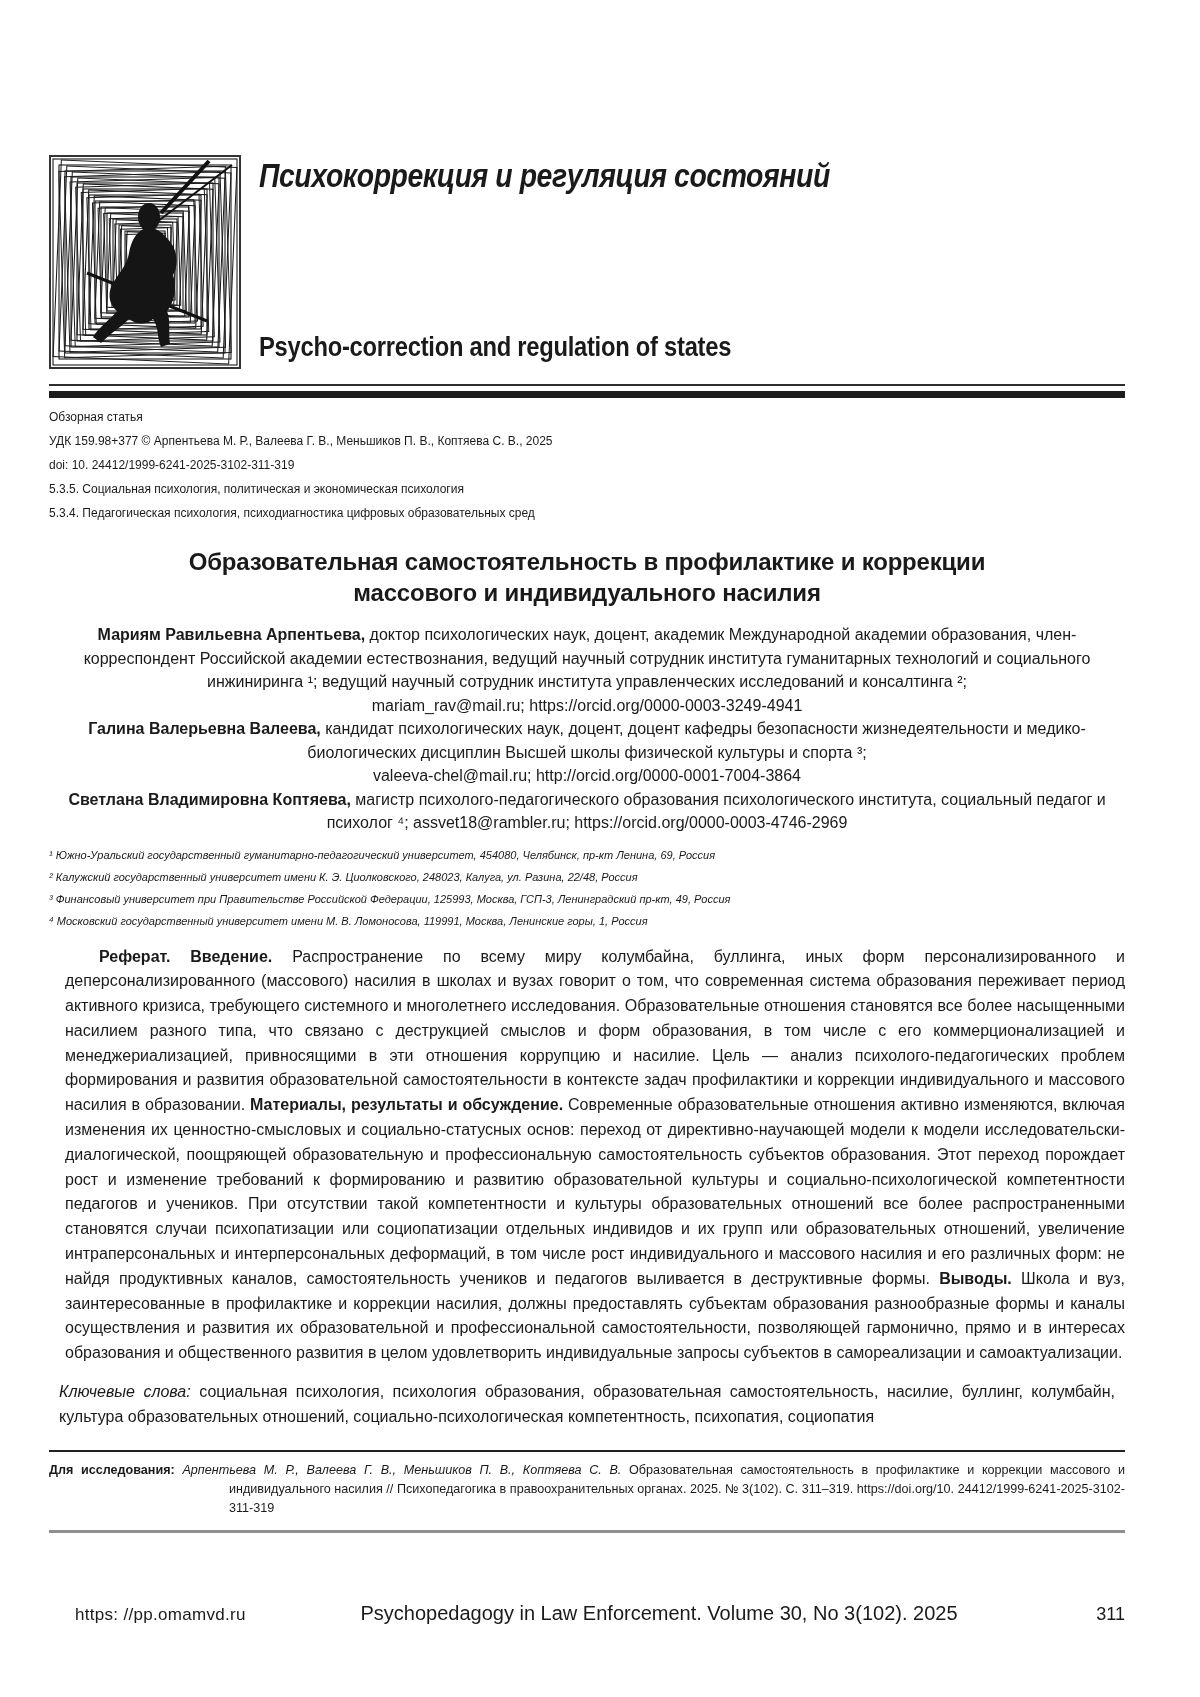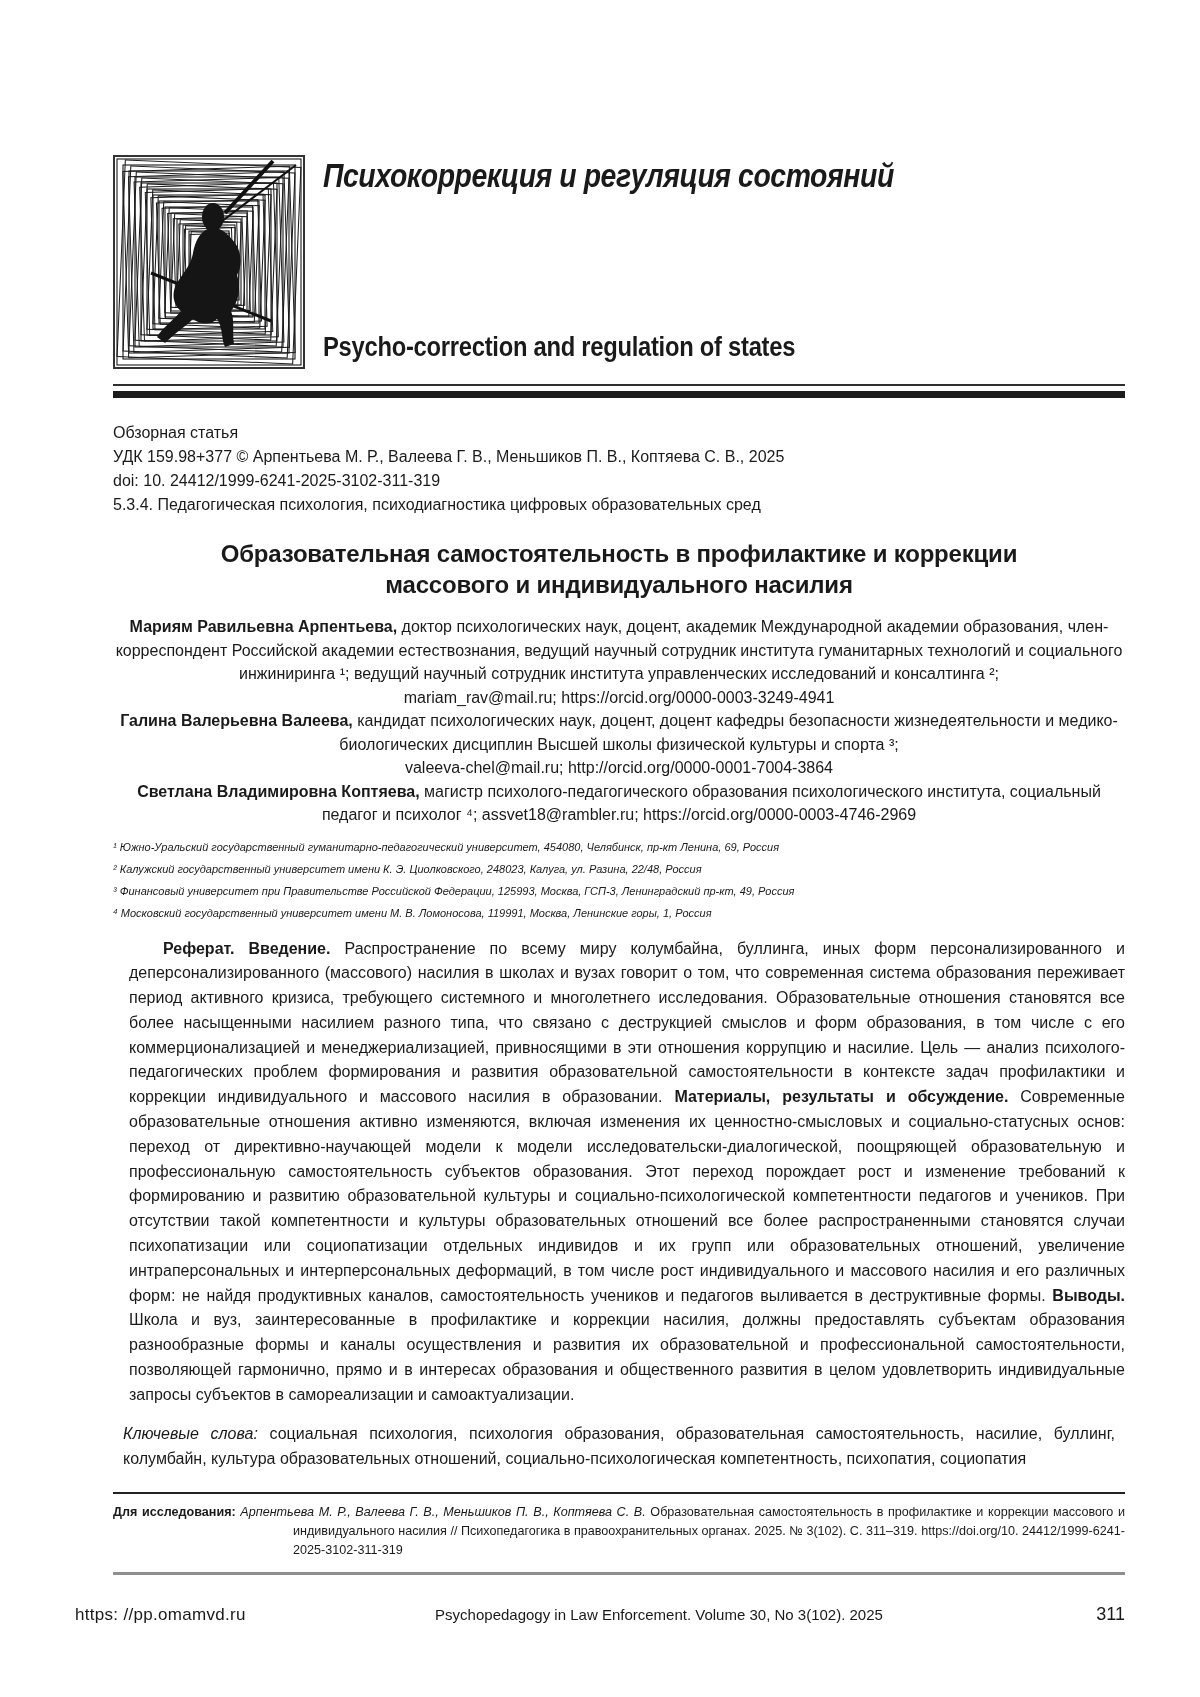--- a/index.html
+++ b/index.html
@@ -4,21 +4,21 @@
 <style>
   html,body{margin:0;padding:0;background:#ffffff;}
   body{
     width:1200px;height:1697px;
     font-family:"Liberation Sans","DejaVu Sans",sans-serif;
     color:#1a1a1a;
     -webkit-font-smoothing:antialiased;
   }
   .page{
     position:relative;width:1200px;height:1697px;
-    padding:155px 75px 0 113px;box-sizing:border-box;overflow:hidden;
+    padding:155px 75px 0 49px;box-sizing:border-box;overflow:hidden;
   }
   
   .masthead{display:flex;gap:18px;}
   .logo-box{width:192px;height:214px;flex:none;}
   .masthead-titles{
     display:flex;flex-direction:column;justify-content:space-between;
     padding:2px 0 6px 0;flex:1;
   }
   .rubric-ru{
     font-size:33px;font-weight:bold;font-style:italic;letter-spacing:-0.5px;
@@ -26,21 +26,21 @@
   }
   .rubric-en{
     font-size:27px;font-weight:bold;letter-spacing:-0.3px;
     transform:scaleX(.88);transform-origin:left center;white-space:nowrap;
   }
   
   .double-rule{margin-top:15px;}
   .double-rule .thin{height:2px;background:#2e2e2e;margin-bottom:5px;}
   .double-rule .thick{height:7px;background:#1c1c1c;}
   
-  .meta{margin-top:23px;font-size:16px;line-height:24px;}
+  .meta{margin-top:7px;font-size:12px;line-height:24px;}
   .meta p{margin:0;}
   
   .article-title{
     margin:21px auto 0 auto;max-width:920px;
     text-align:center;font-size:24px;line-height:31px;font-weight:bold;
     letter-spacing:-0.2px;
   }
   
   .authors{margin-top:15px;font-size:16px;line-height:23.5px;}
   .authors p{margin:0;text-align:center;}
@@ -67,21 +67,21 @@
   .citation p{
     margin:0;font-size:12.6px;line-height:19px;text-align:justify;
     padding-left:180px;text-indent:-180px;
   }
   
   .page-footer{
     position:absolute;left:75px;right:75px;bottom:72px;
     display:flex;align-items:baseline;
   }
   .footer-site{font-size:17px;letter-spacing:.3px;flex:none;}
-  .footer-journal{flex:1;text-align:center;font-size:15px;}
+  .footer-journal{flex:1;text-align:center;font-size:20px;}
   .footer-page{flex:none;font-size:18px;font-weight:normal;margin-left:24px;}
   b,i{white-space:pre-wrap;}
   span{white-space:pre-wrap;}
 </style>
 </head>
 <body>
 
 <div class="page">
 
   <header class="masthead">
@@ -136,20 +136,21 @@
 
   <div class="double-rule">
     <div class="thin"></div>
     <div class="thick"></div>
   </div>
 
   <section class="meta">
     <p>Обзорная статья</p>
     <p>УДК 159.98+377 © Арпентьева М. Р., Валеева Г. В., Меньшиков П. В., Коптяева С. В., 2025</p>
     <p>doi: 10. 24412/1999-6241-2025-3102-311-319</p>
+    <p>5.3.5. Социальная психология, политическая и экономическая психология</p>
     <p>5.3.4. Педагогическая психология, психодиагностика цифровых образовательных сред</p>
   </section>
 
   <h1 class="article-title">Образовательная самостоятельность в профилактике и коррекции массового и индивидуального насилия</h1>
 
   <section class="authors">
     <p><b>Мариям Равильевна Арпентьева,</b><span> доктор психологических наук, доцент, академик Международной академии образования, член-корреспондент Российской академии естествознания, ведущий научный сотрудник института гуманитарных технологий и социального инжиниринга ¹; ведущий научный сотрудник института управленческих исследований и консалтинга ²;</span><span class="line">mariam_rav@mail.ru; https://orcid.org/0000-0003-3249-4941</span></p>
     <p><b>Галина Валерьевна Валеева,</b><span> кандидат психологических наук, доцент, доцент кафедры безопасности жизнедеятельности и медико-биологических дисциплин Высшей школы физической культуры и спорта ³;</span><span class="line">valeeva-chel@mail.ru; http://orcid.org/0000-0001-7004-3864</span></p>
     <p><b>Светлана Владимировна Коптяева,</b><span> магистр психолого-педагогического образования психологического института, социальный педагог и психолог ⁴;</span><span> assvet18@rambler.ru; https://orcid.org/0000-0003-4746-2969</span></p>
   </section>

